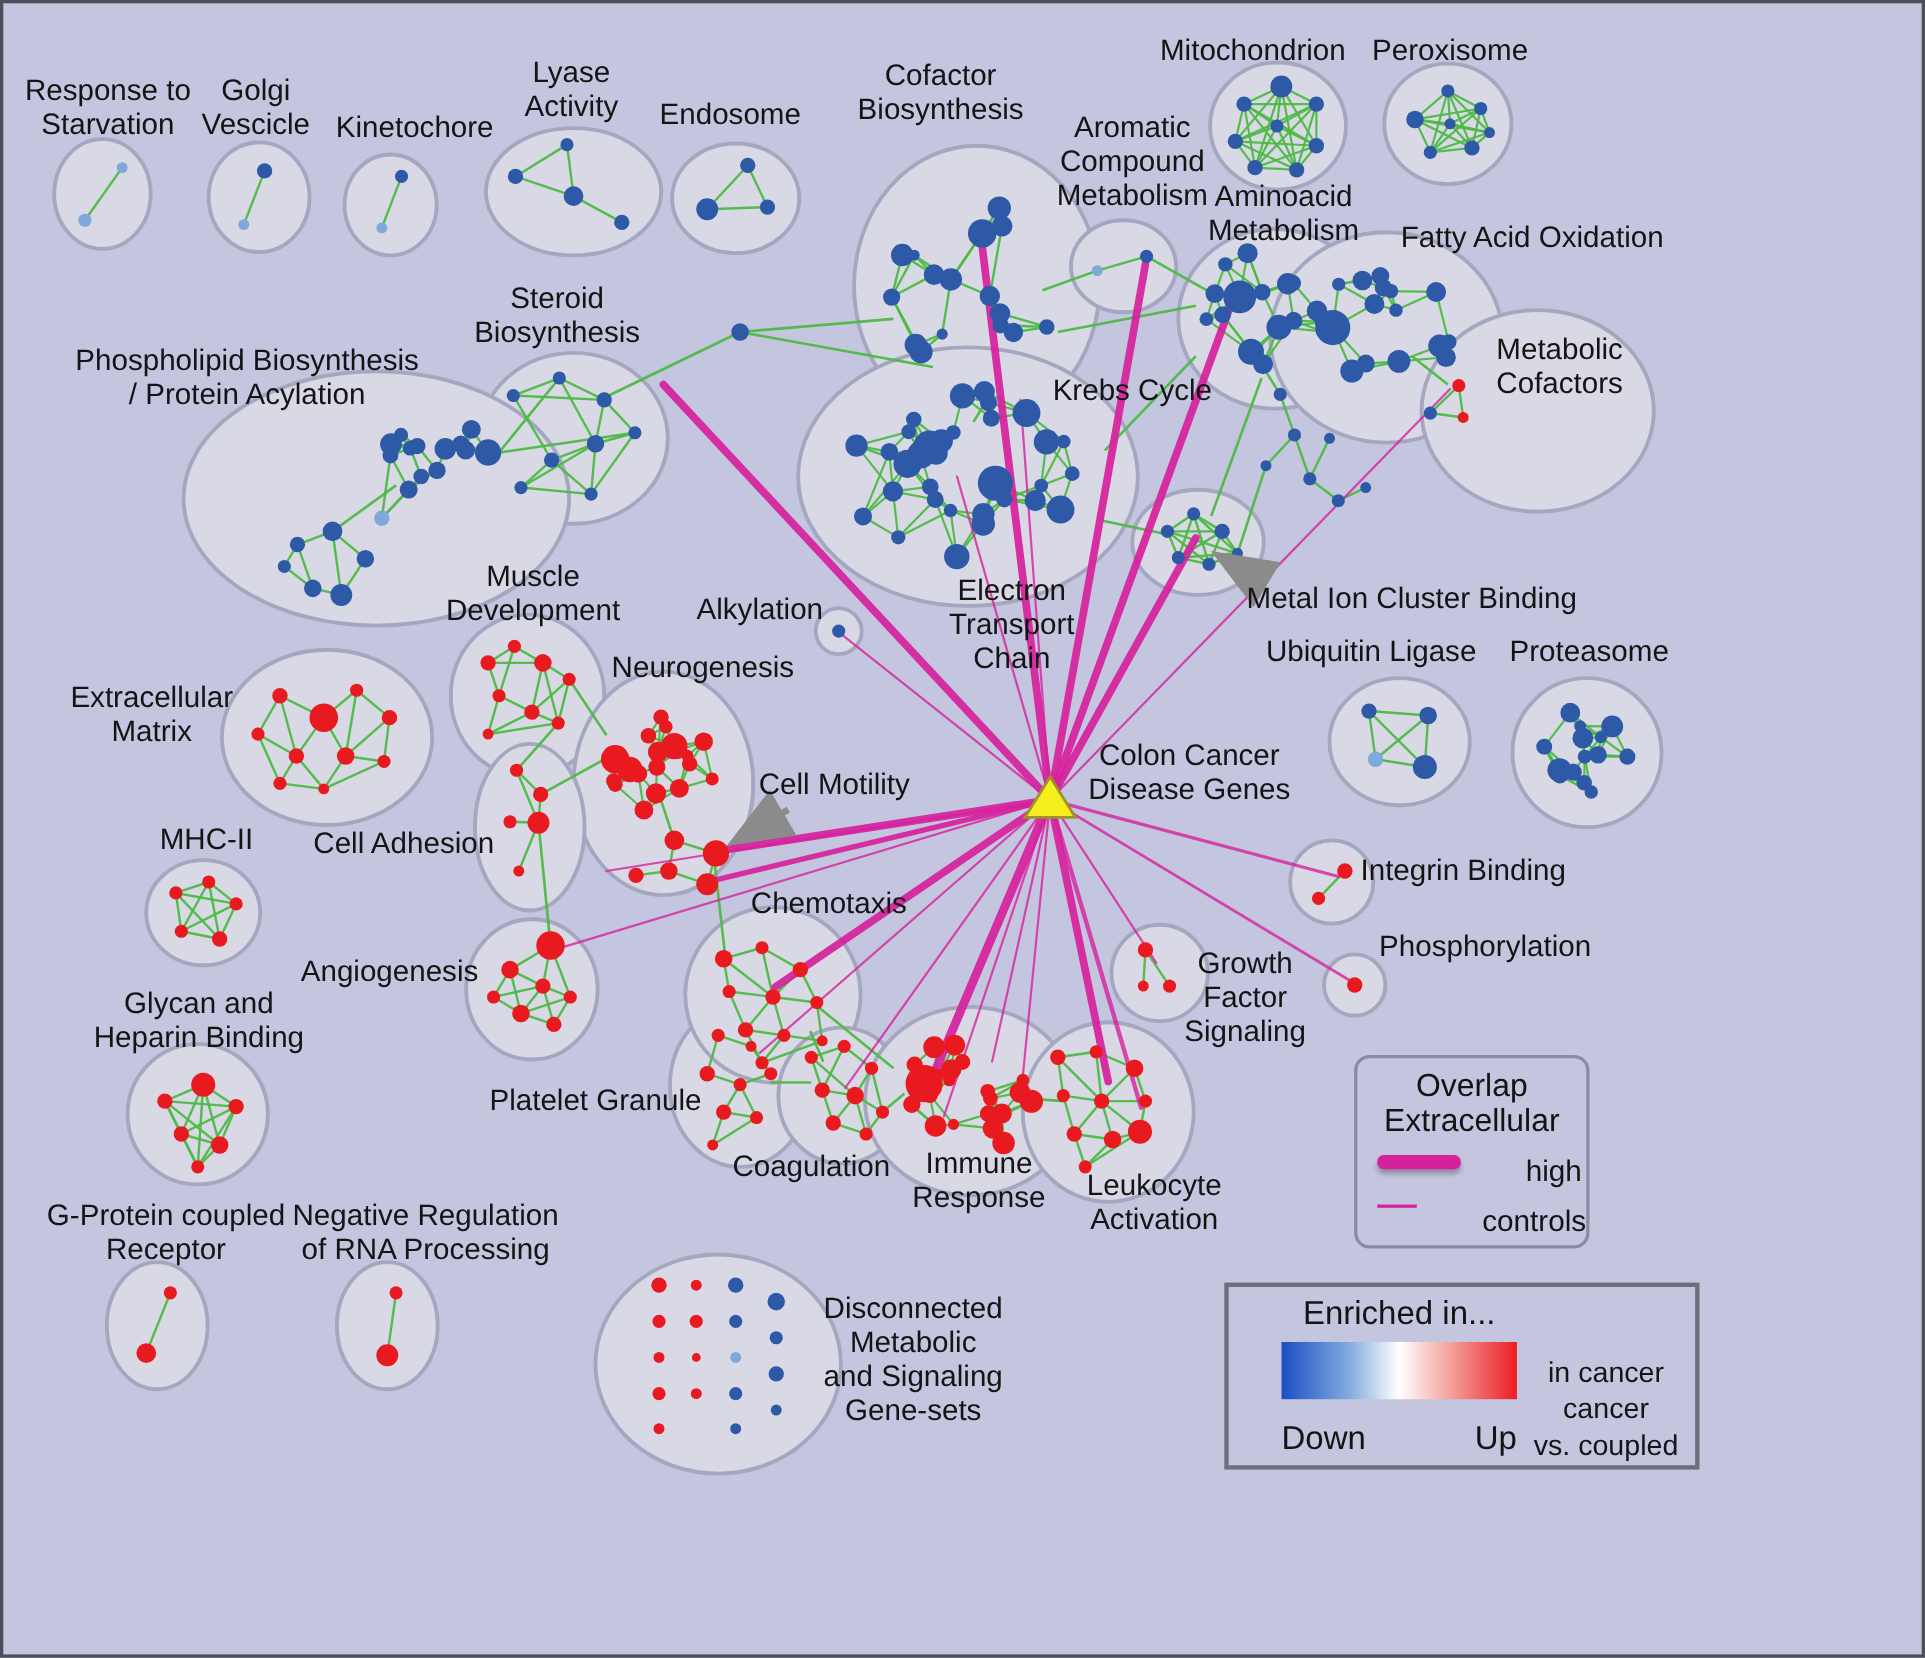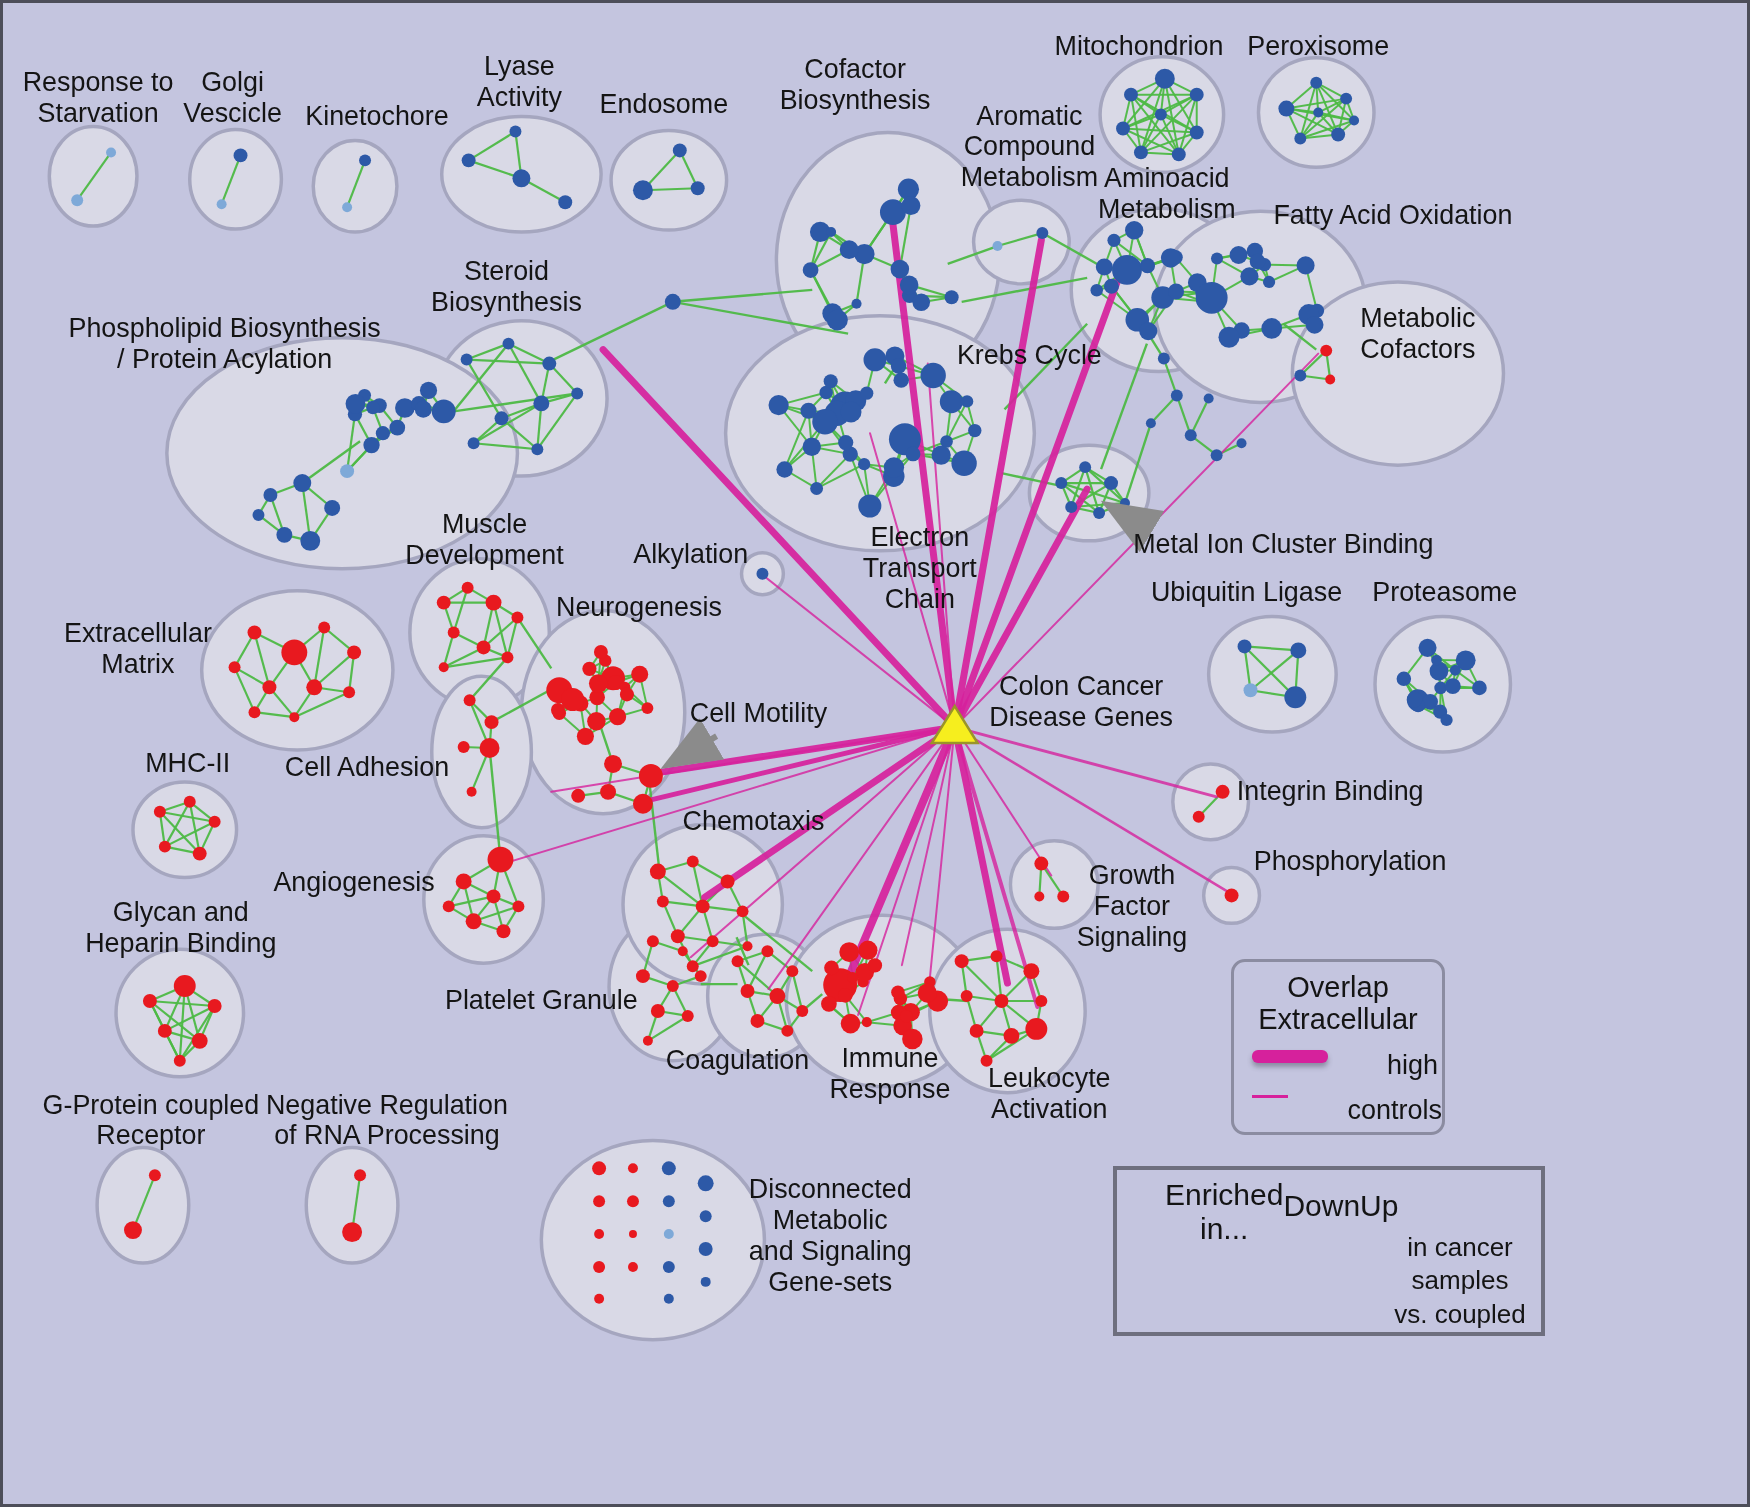--- a/index.html
+++ b/index.html
@@ -6,21 +6,21 @@
   .stage{position:relative;width:1750px;height:1507px;background:#c4c5df;border:3px solid #4d4e59;box-sizing:border-box;overflow:hidden;}
   #net{position:absolute;left:0;top:0;width:100%;height:100%;}
   svg text{font-family:"Liberation Sans",sans-serif;}
   .legend-overlap{position:absolute;left:1228px;top:956px;width:214px;height:176px;border:3px solid #8b8ca1;border-radius:14px;box-sizing:border-box;padding:10px 0 4px 0;color:#141414;}
   .lo-title{text-align:center;font-size:29px;line-height:1.1;margin-bottom:12px;}
   .lo-row{display:flex;align-items:flex-start;padding:0 0 0 18px;margin-top:14px;gap:43px;}
   .sig-high{display:inline-block;width:76px;height:13px;background:#d6219c;border-radius:6px;box-shadow:0 4px 5px rgba(70,70,90,.45);}
   .sig-moderate{display:inline-block;width:76px;height:3px;background:#d6219c;}
   .lo-label{font-size:27px;margin-left:16px;}
   .legend-enriched{position:absolute;left:1110px;top:1163px;width:432px;height:170px;border:4px solid #6e6f7e;box-sizing:border-box;display:flex;color:#141414;background:#c4c5df;}
-  .le-left{margin-left:48px;width:214px;display:flex;flex-direction:row;}
+  .le-left{margin-left:48px;width:214px;display:flex;flex-direction:column;}
   .le-title{text-align:center;font-size:30px;margin-top:8px;}
   .grad-bar{width:100%;height:52px;margin-top:8px;background:linear-gradient(90deg,#1a4fc4 0%,#7fa8dd 28%,#ffffff 50%,#f4a9a4 70%,#ec1c24 100%);}
   .le-updown{display:flex;justify-content:space-between;font-size:30px;margin-top:19px;}
   .le-note{flex:1;display:flex;flex-direction:column;justify-content:flex-end;align-items:center;font-size:26px;line-height:1.3;}
 </style>
 </head>
 <body>
 
 <div class="stage">
   <svg id="net" viewBox="0 0 1750 1507">
@@ -1137,17 +1137,17 @@
     <div class="le-left">
       <div class="le-title">Enriched in...</div>
       <div class="grad-bar"></div>
       <div class="le-updown">
         <span>Down</span>
         <span>Up</span>
       </div>
     </div>
     <div class="le-note">
       <div>in cancer</div>
-      <div>samples</div>
+      <div>cancer</div>
       <div>vs. coupled</div>
     </div>
   </div>
 </div>
 
 </body></html>

